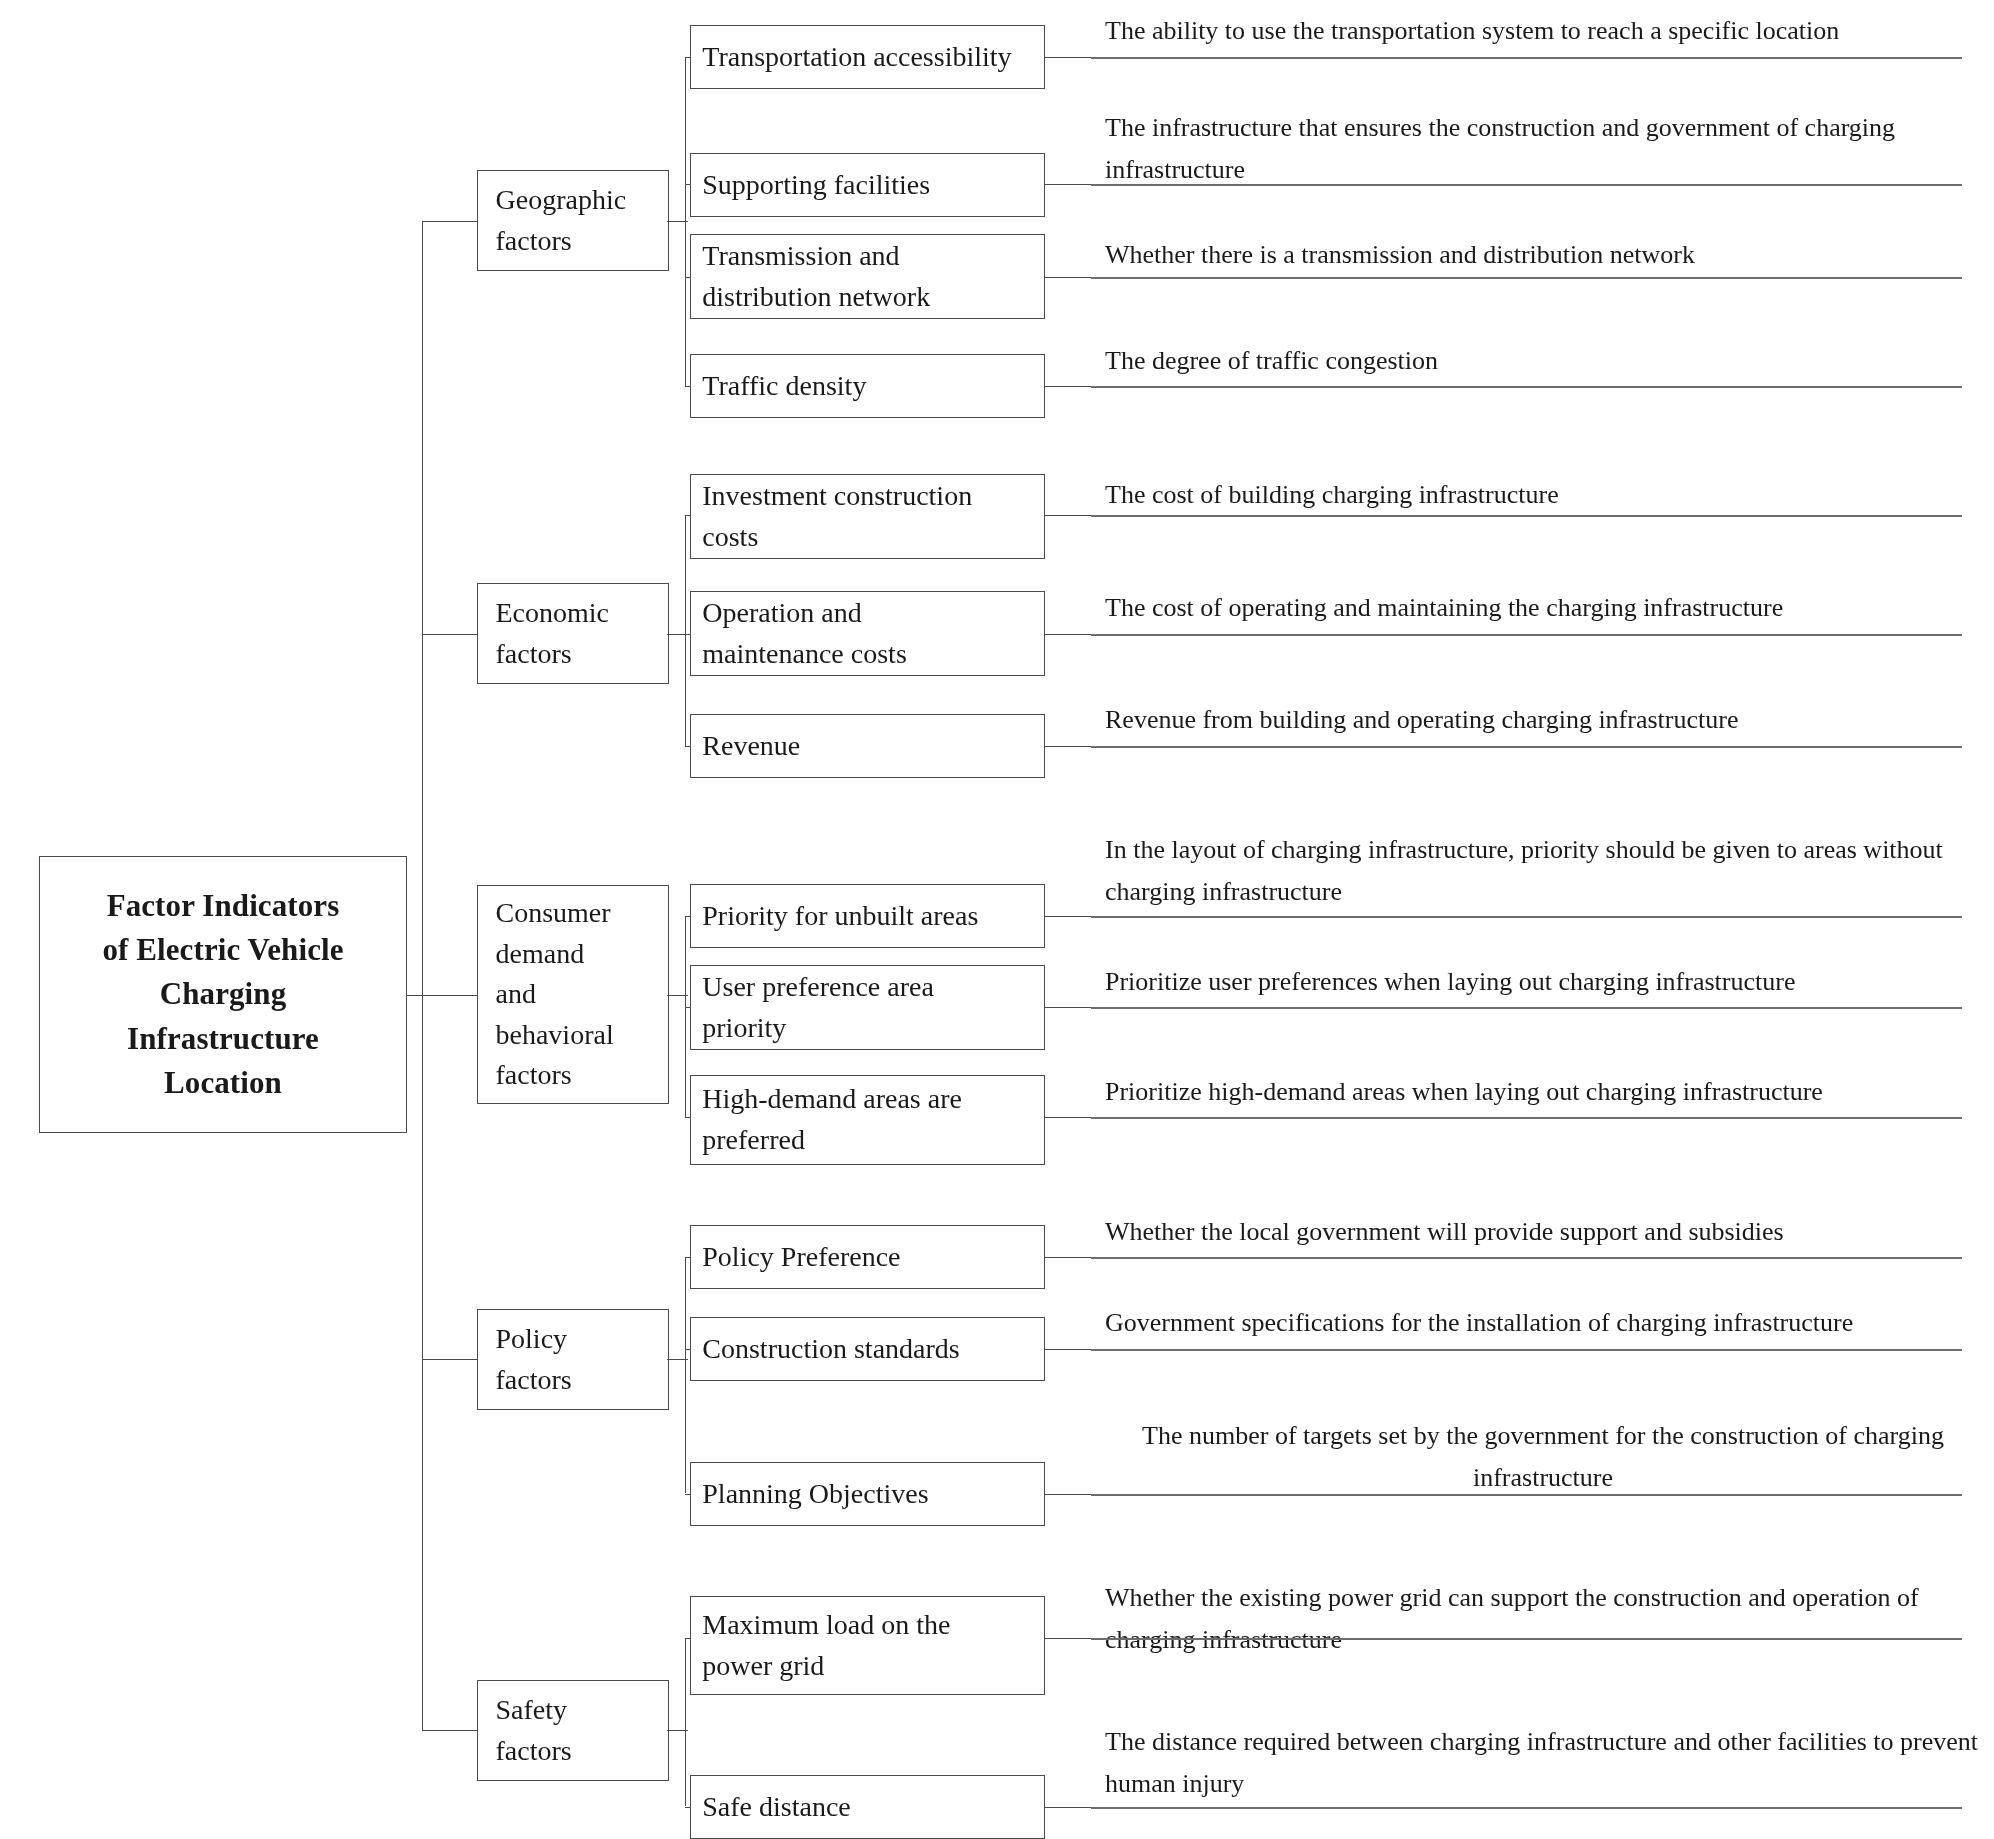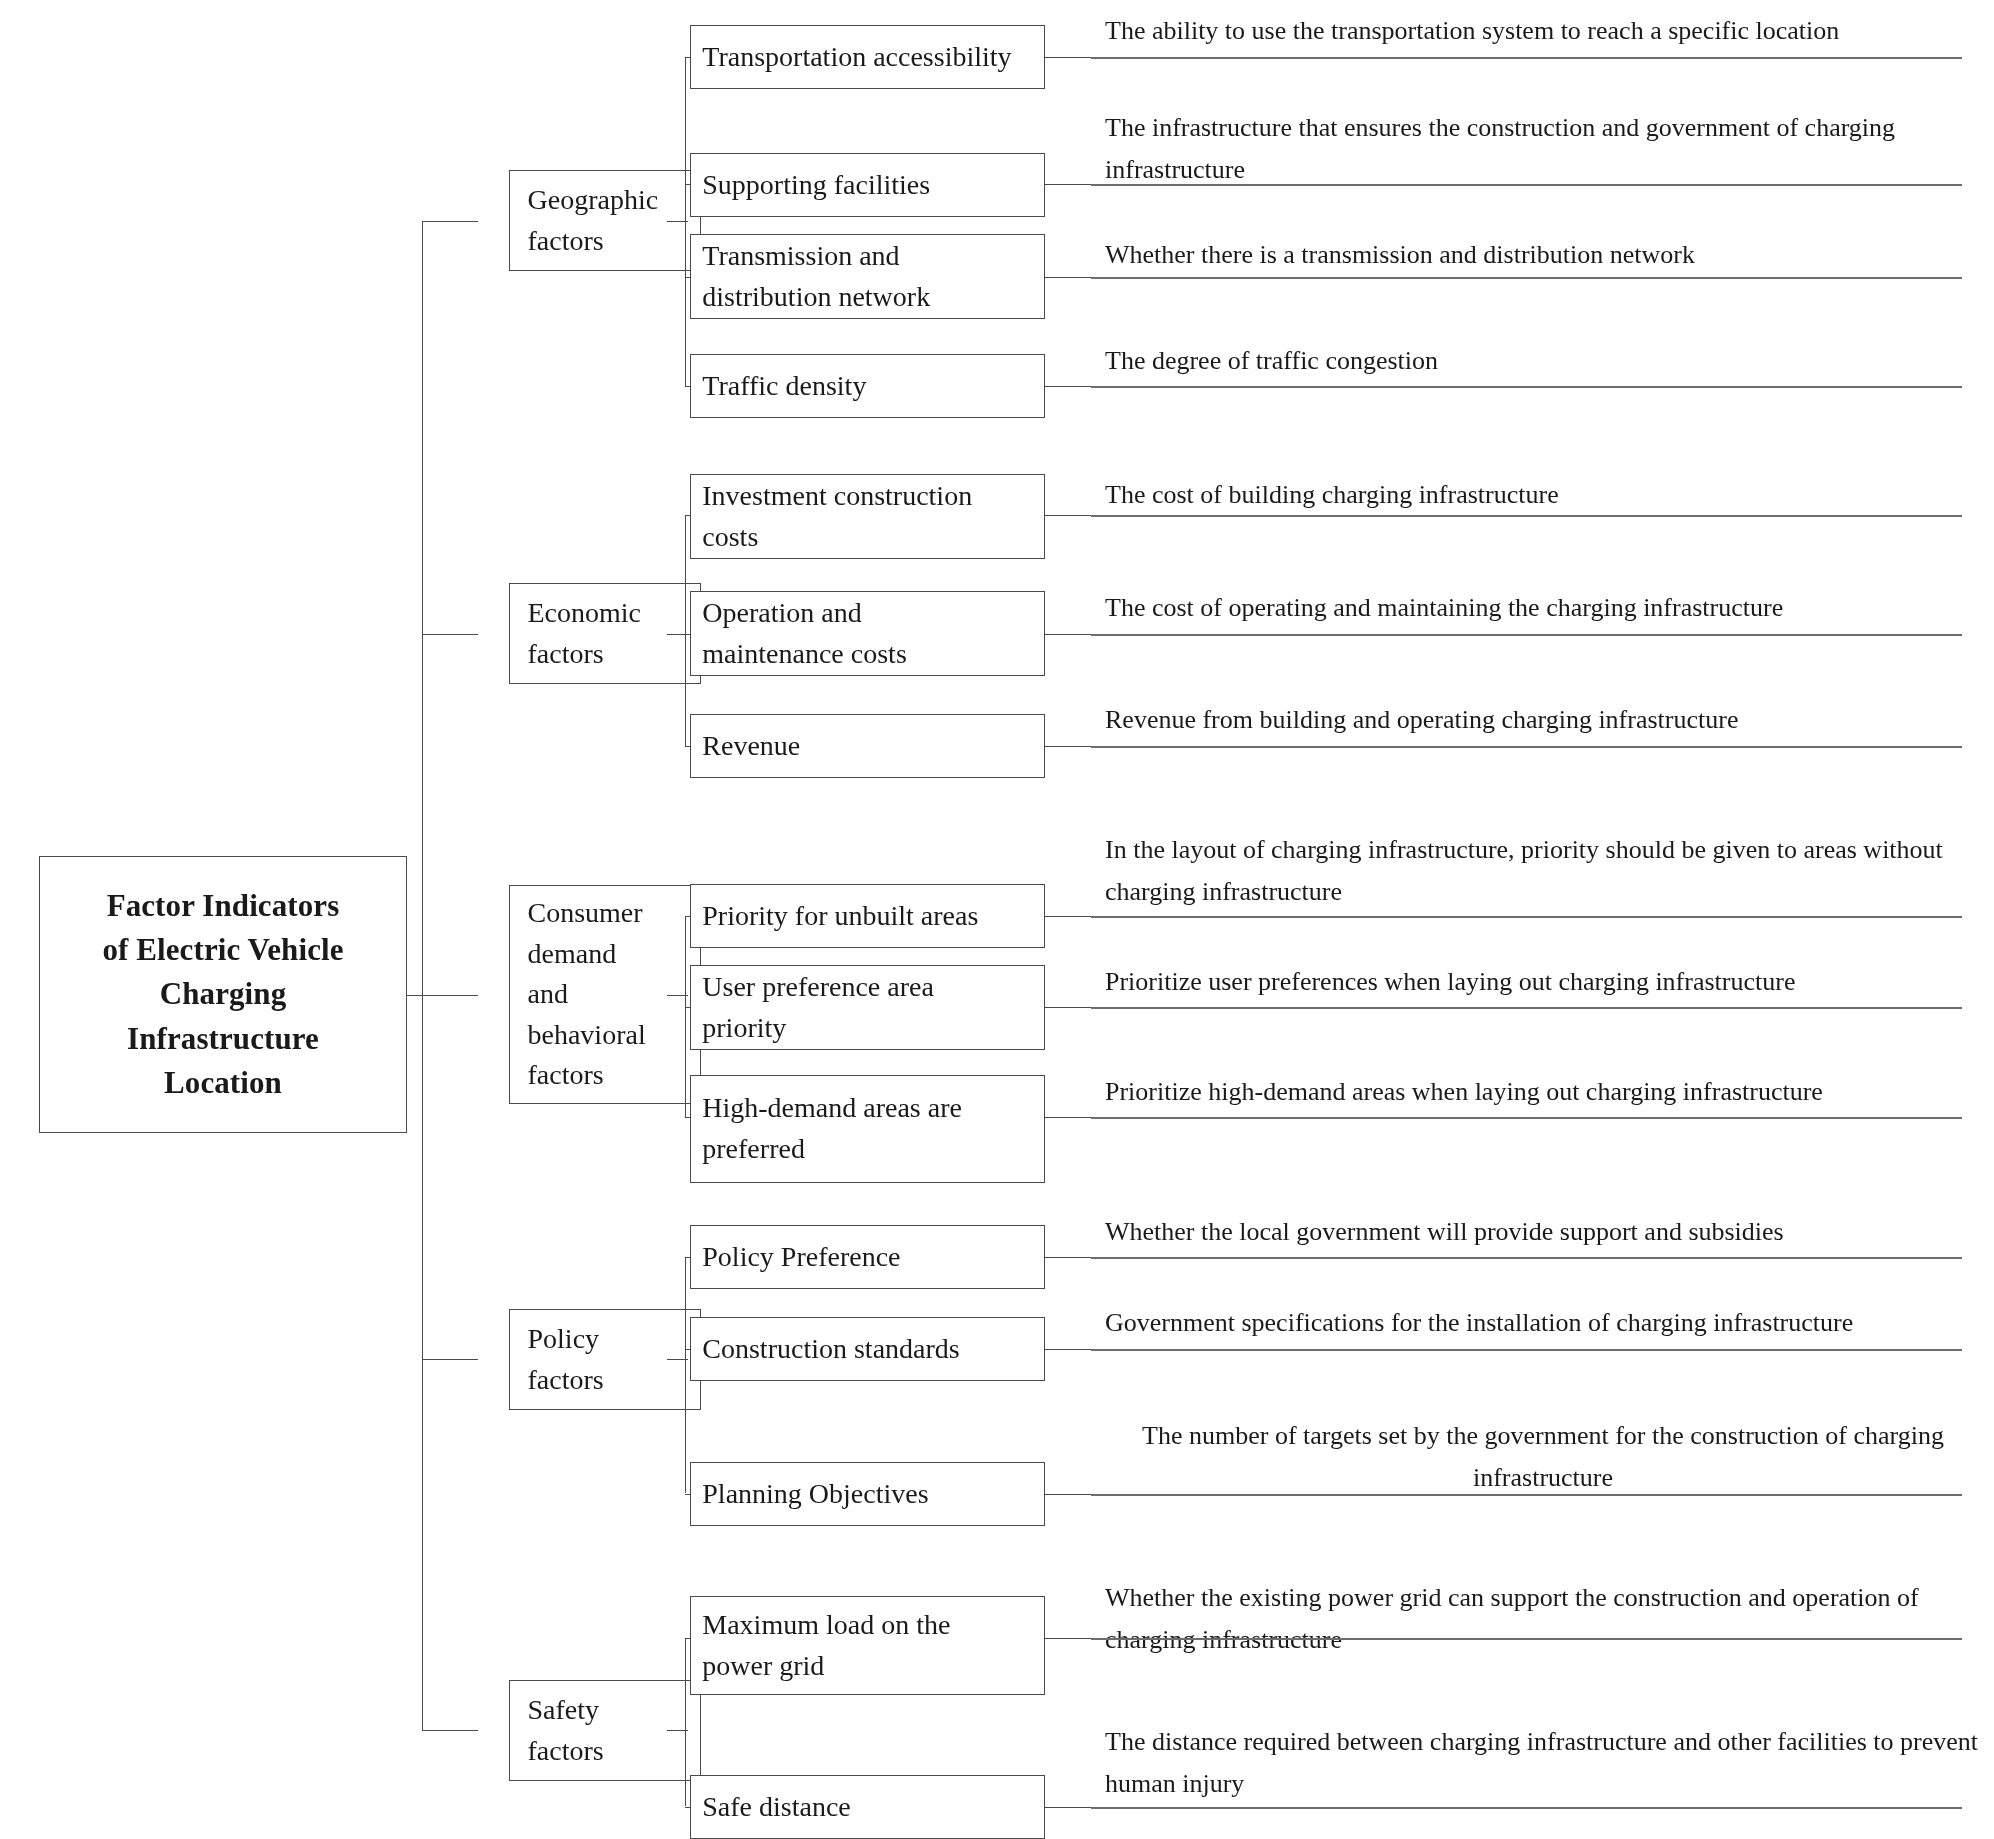--- a/index.html
+++ b/index.html
@@ -36,21 +36,20 @@
     line-height:1.42;
     text-align:center;
     letter-spacing:0.1px;
   }
   
   .lvl2{
     left:477px; width:192px;
     padding-left:17.5px;
     font-size:28px;
     line-height:1.45;
-    margin-left:32px;
   }
   
   .lvl3{
     left:690px; width:355px;
     padding-left:11.3px;
     font-size:28px;
     line-height:1.45;
   }
   
   .desc{
@@ -182,21 +181,21 @@
   <div class="hline" style="left:685px; top:1007px; width:7.2px;"></div>
   <div class="box lvl3" style="top:965px; height:85px;">
     <span class="txt">User preference area
 priority</span>
   </div>
   <div class="hline" style="left:1044px; top:1007px; width:49px;"></div>
   <div class="desc" style="top:961px;">Prioritize user preferences when laying out charging infrastructure</div>
   <div class="rule" style="left:1091px; top:1007px; width:871px;"></div>
 
   <div class="hline" style="left:685px; top:1117px; width:7.2px;"></div>
-  <div class="box lvl3" style="top:1075px; height:108px;">
+  <div class="box lvl3" style="top:1075px; height:90px;">
     <span class="txt">High-demand areas are
 preferred</span>
   </div>
   <div class="hline" style="left:1044px; top:1117px; width:49px;"></div>
   <div class="desc" style="top:1071px;">Prioritize high-demand areas when laying out charging infrastructure</div>
   <div class="rule" style="left:1091px; top:1117px; width:871px;"></div>
 
   <div class="box lvl2" style="top:1309px; height:101px;">
     <span class="txt">Policy
 factors</span>

